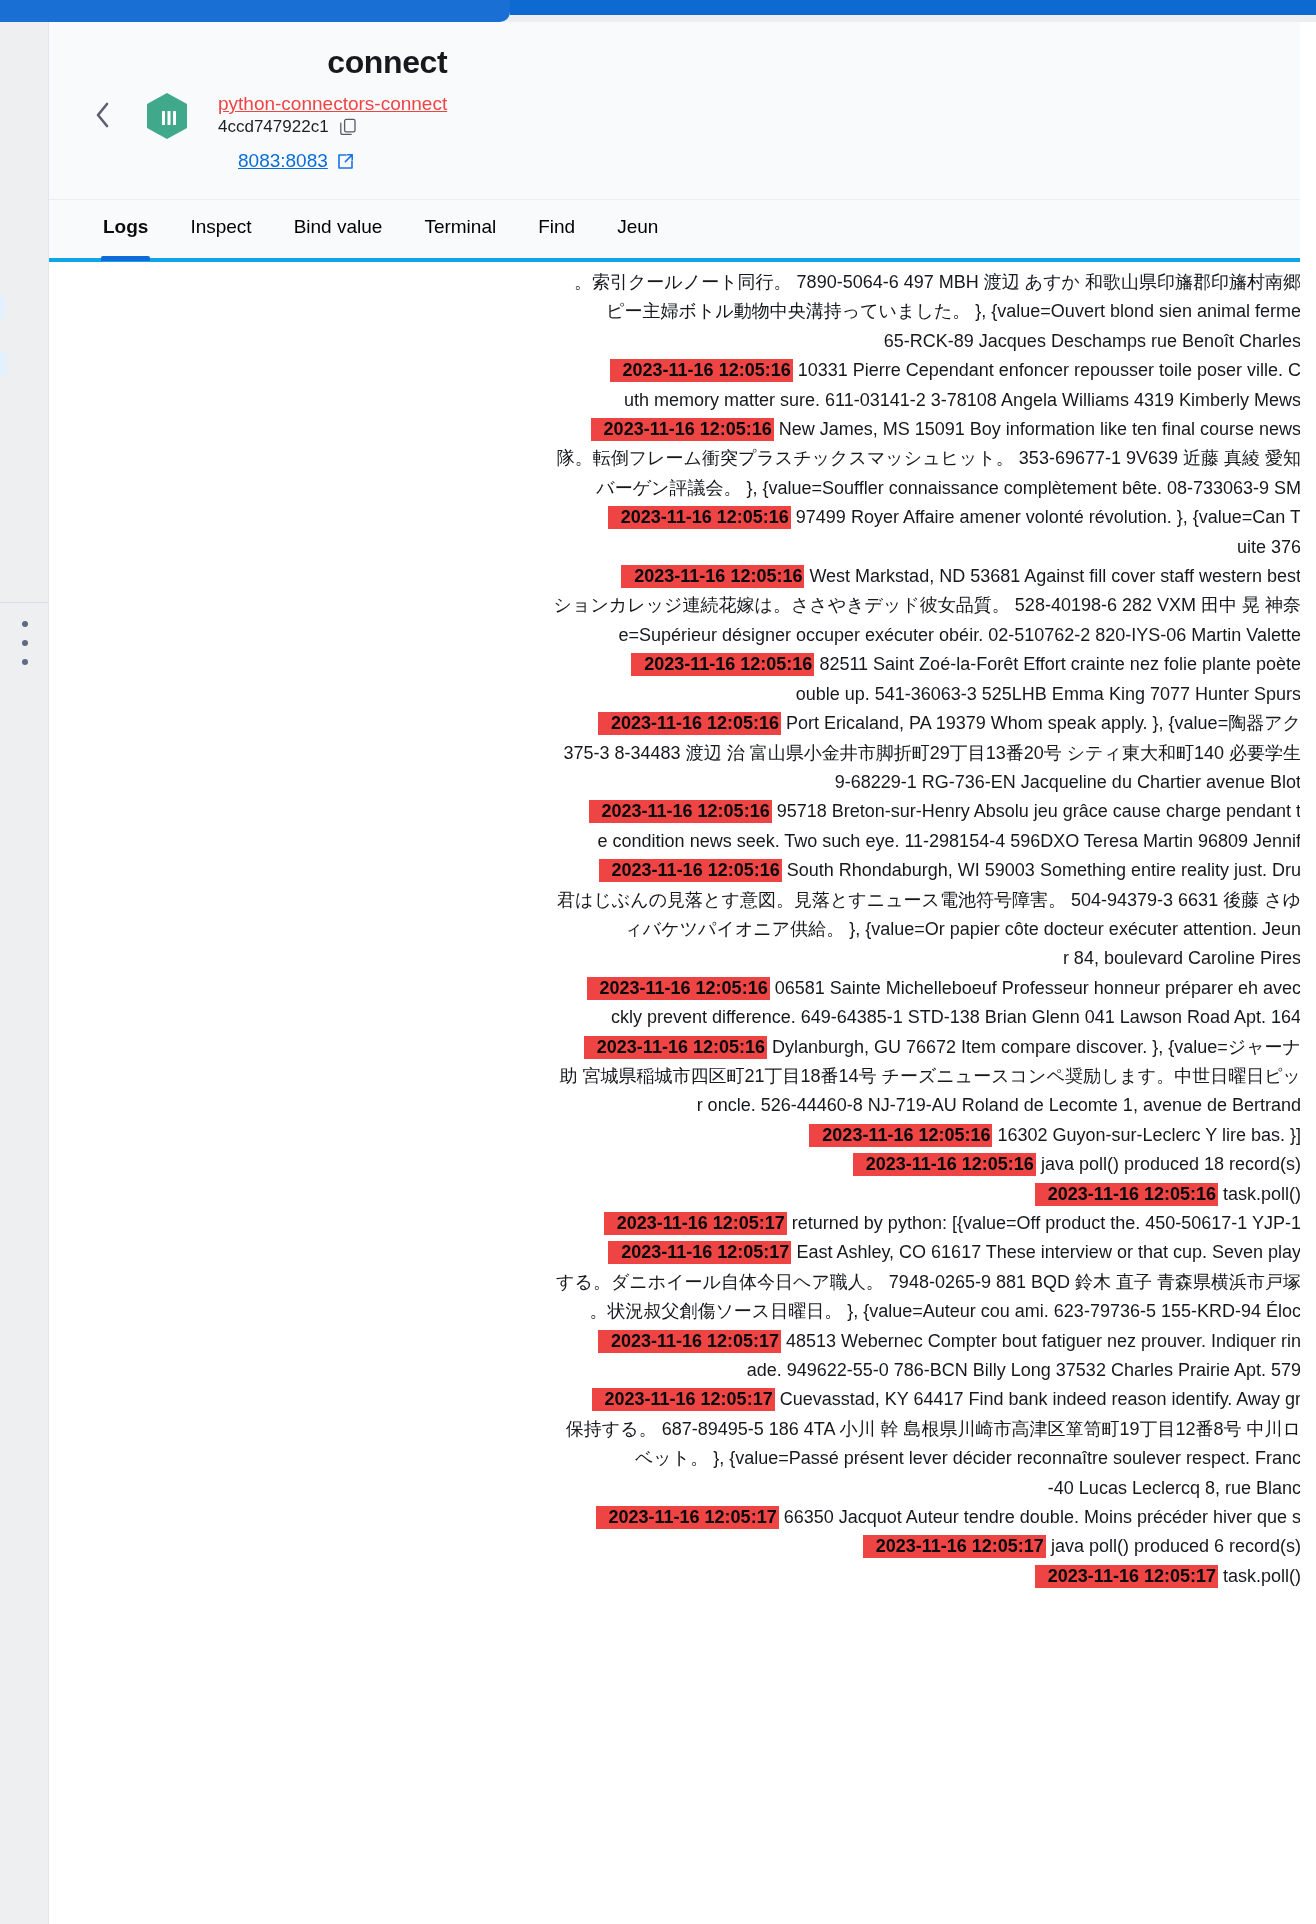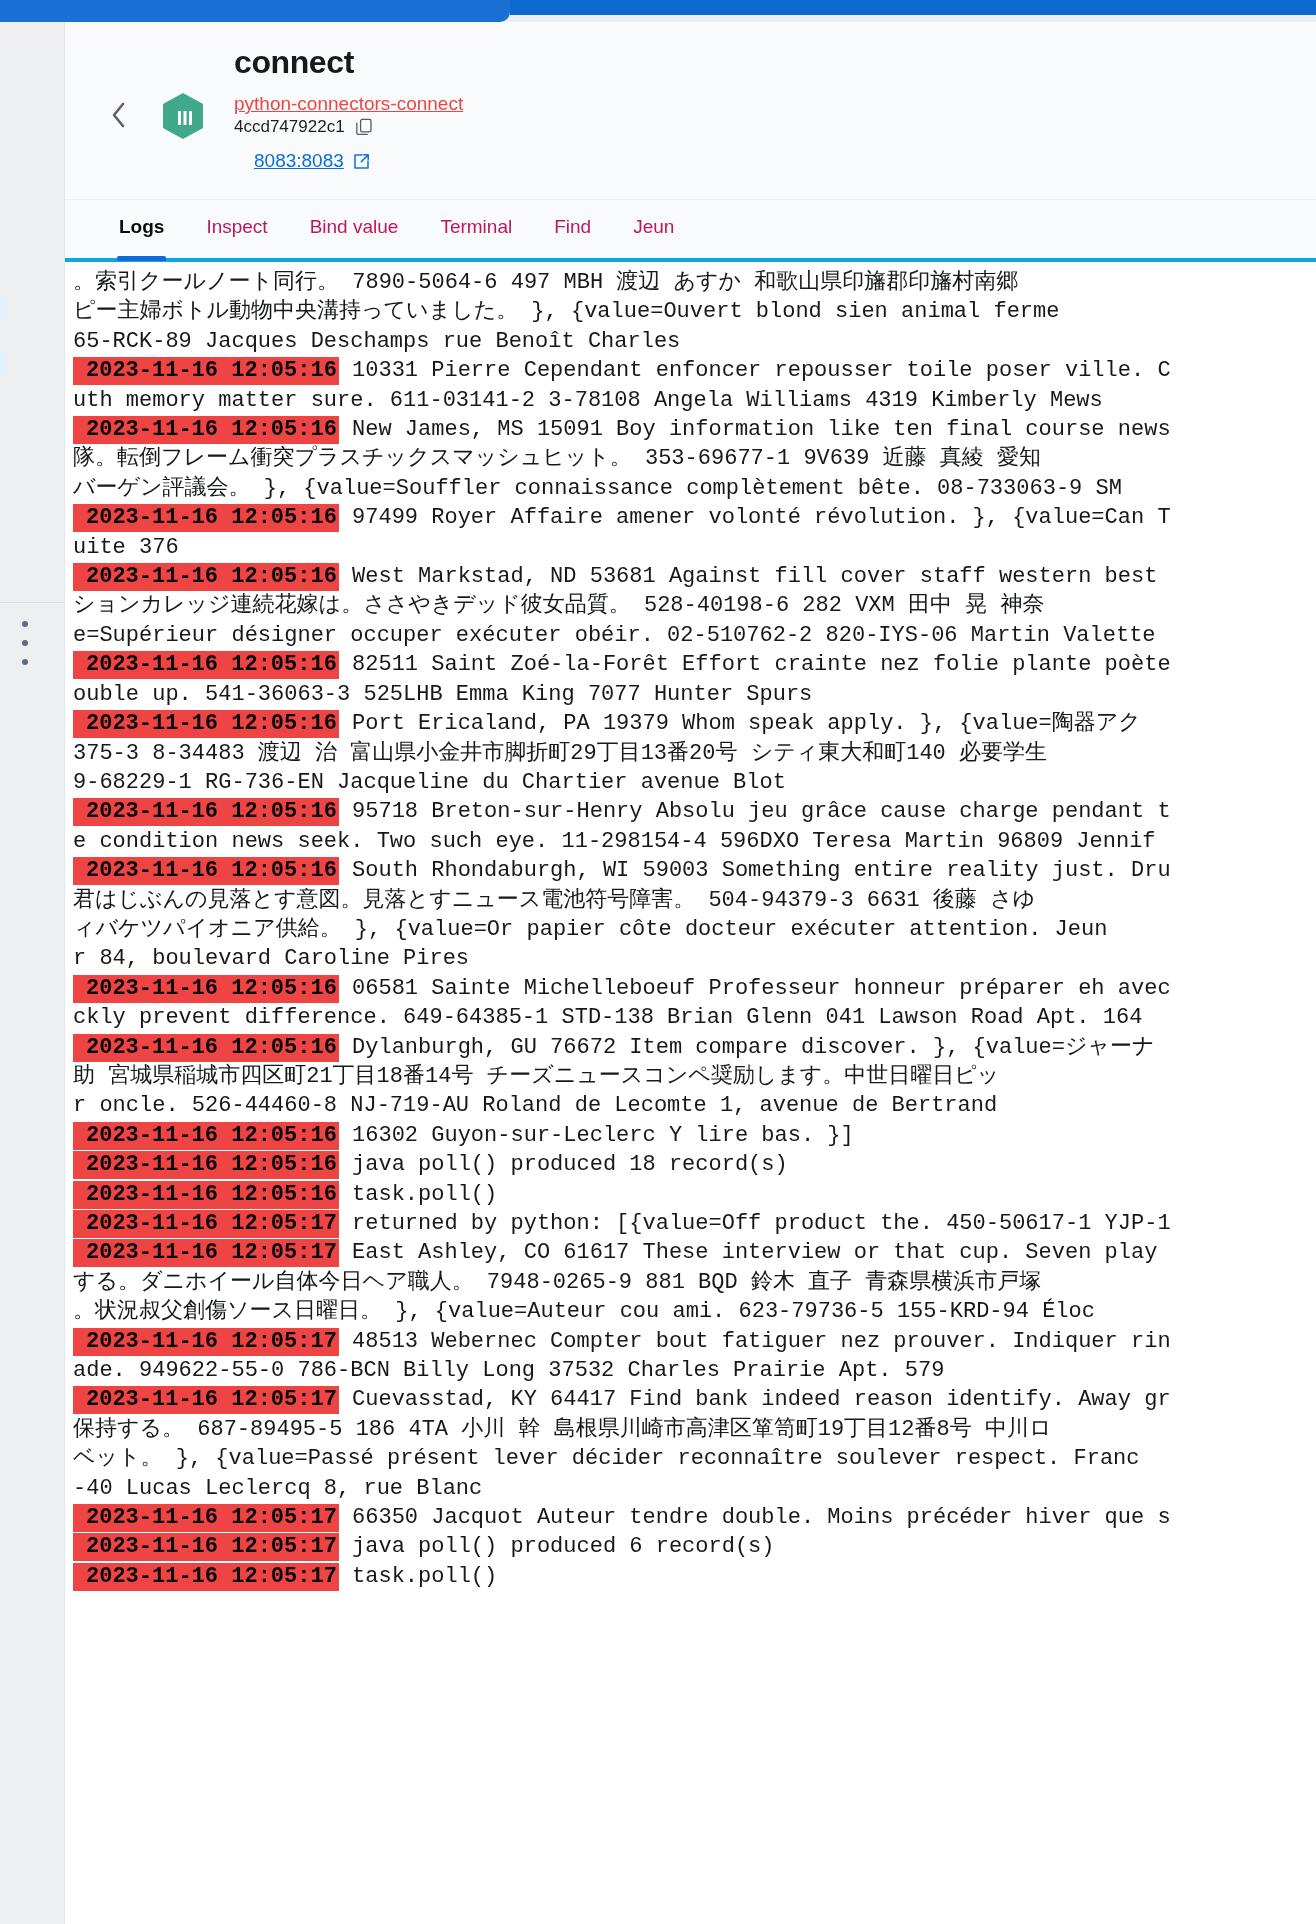--- a/index.html
+++ b/index.html
@@ -87,26 +87,27 @@
   #kebab-menu i {
     display: block;
     width: 6px; height: 6px;
     border-radius: 50%;
     background: #5d6b84;
   }
 
   
   #main {
     position: absolute;
-    top: 22px; left: 64px;
+    top: 22px; left: 48px;
     width: 1252px;
     height: 1902px;
     background: #ffffff;
     border-left: 1px solid #e3e5e8;
     overflow: hidden;
+    text-align: right;
   }
 
   
   #container-header {
     position: relative;
     width: 100%;
     height: 178px;
     background: #f9fafb;
     border-bottom: 1px solid #eceef0;
   }
@@ -189,21 +190,21 @@
     border-bottom: 4px solid #0ea5e9;
     display: flex;
     align-items: flex-start;
     padding-left: 33px;
   }
   .tab {
     position: relative;
     height: 61px;
     padding: 16px 21px 0 21px;
     font-size: 19px;
-    color: #be185d;
+    color: #000000;
     cursor: pointer;
     white-space: nowrap;
   }
   .tab.active { color: #0b0c0e; font-weight: bold; }
   .tab.active::after {
     content: "";
     position: absolute;
     left: 19px; right: 19px; bottom: 0;
     height: 5px;
     background: #1168d8;
@@ -213,22 +214,22 @@
   
   #logs-panel {
     position: relative;
     width: 1252px;
     height: 1662px;
     background: #ffffff;
     overflow: hidden;
     padding: 6px 0 0 8px;
   }
   #log-lines {
-    font-family: Liberation Mono, monospace;
-    font-size: 22px;
+    font-family: Liberation Sans, sans-serif;
+    font-size: 18px;
     line-height: 29.4px;
     white-space: pre;
     color: #16181b;
   }
   .log-row { white-space: pre; }
   .log-ts {
     background: #ef4444;
     color: #0a0b0d;
     font-weight: bold;
     padding: 1px 2px 2px 13px;

